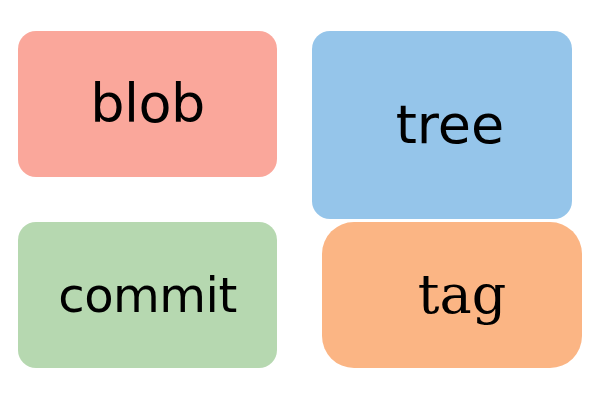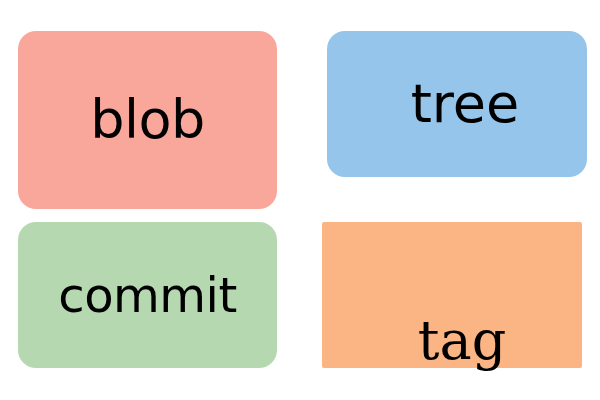--- a/index.html
+++ b/index.html
@@ -28,22 +28,22 @@
     box-sizing: border-box;
   }
   .node-label {
     color: #000000;
     line-height: 1;
     white-space: nowrap;
     user-select: none;
   }
 
   
-  #card-blob   { left: 18px;  top: 31px;  width: 259px; height: 178px; }
-  #card-tree   { left: 327px; top: 31px;  width: 260px; height: 146px; }
+  #card-blob   { left: 18px;  top: 31px;  width: 259px; height: 146px; }
+  #card-tree   { left: 312px; top: 31px;  width: 260px; height: 188px; }
   #card-commit { left: 18px;  top: 222px; width: 259px; height: 146px; }
   #card-tag    { left: 322px; top: 222px; width: 260px; height: 146px; }
 
   
   #label-blob {
     font-family: "DejaVu Sans", sans-serif;
     font-size: 54px;
     letter-spacing: -0.5px;
   }
   #label-tree {
@@ -74,17 +74,17 @@
   </div>
 
   <div class="node-card" id="card-tree" style="background-color: rgb(149, 197, 234); border-radius: 18px;">
     <span class="node-label" id="label-tree" style="color: rgb(0, 0, 0);">tree</span>
   </div>
 
   <div class="node-card" id="card-commit" style="background-color: rgb(182, 216, 176); border-radius: 18px;">
     <span class="node-label" id="label-commit" style="color: rgb(0, 0, 0);">commit</span>
   </div>
 
-  <div class="node-card" id="card-tag" style="background-color: rgb(251, 181, 132); border-radius: 2px; align-items: flex-end;">
+  <div class="node-card" id="card-tag" style="background-color: rgb(251, 181, 132); border-radius: 32px;">
     <span class="node-label" id="label-tag" style="color: rgb(0, 0, 0);">tag</span>
   </div>
 
 </div>
 
 </body></html>

